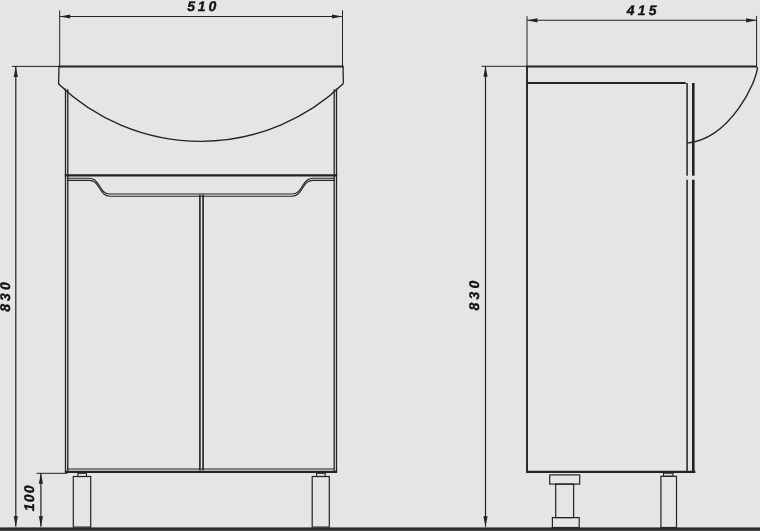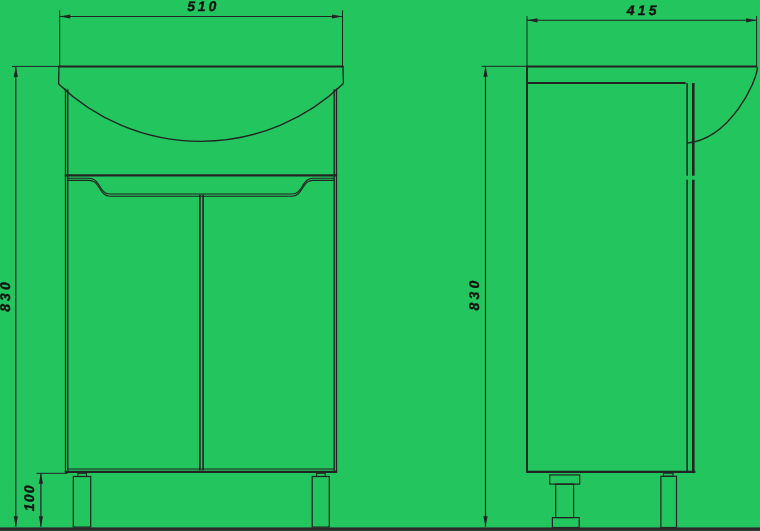--- a/index.html
+++ b/index.html
@@ -1,16 +1,16 @@
 <!DOCTYPE html>
 <html><head>
 <meta charset="utf-8">
 <style>
   html,body{margin:0;padding:0;background:#ffffff;}
-  .wrap{width:760px;height:531px;position:relative;overflow:hidden;background:#22c55e;}
+  .wrap{width:760px;height:531px;position:relative;overflow:hidden;background:#e5e5e5;}
   text{font-family:"Liberation Sans",sans-serif;font-weight:bold;font-style:italic;fill:#111;text-rendering:geometricPrecision;}
 </style>
 </head>
 <body>
 <div class="wrap">
 <svg width="760" height="531" viewBox="0 0 760 531" style="filter:grayscale(1)">
   <g stroke="#232323" fill="none" stroke-linecap="butt">
 
     <line x1="58.4" y1="66.5" x2="343.6" y2="66.5" stroke-width="2"></line>
 

